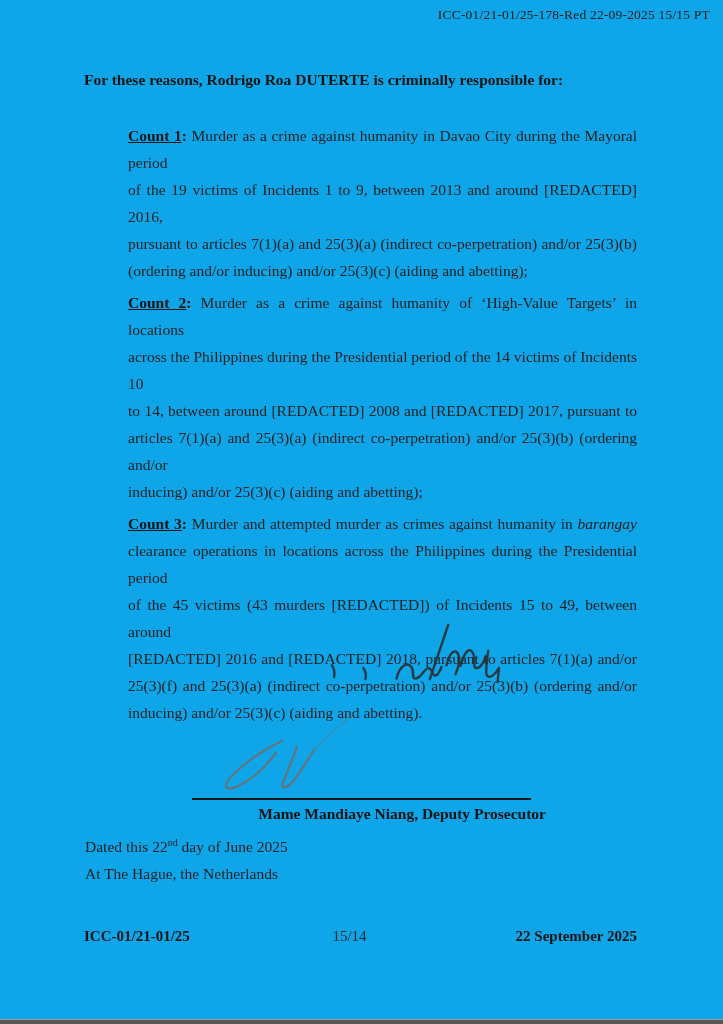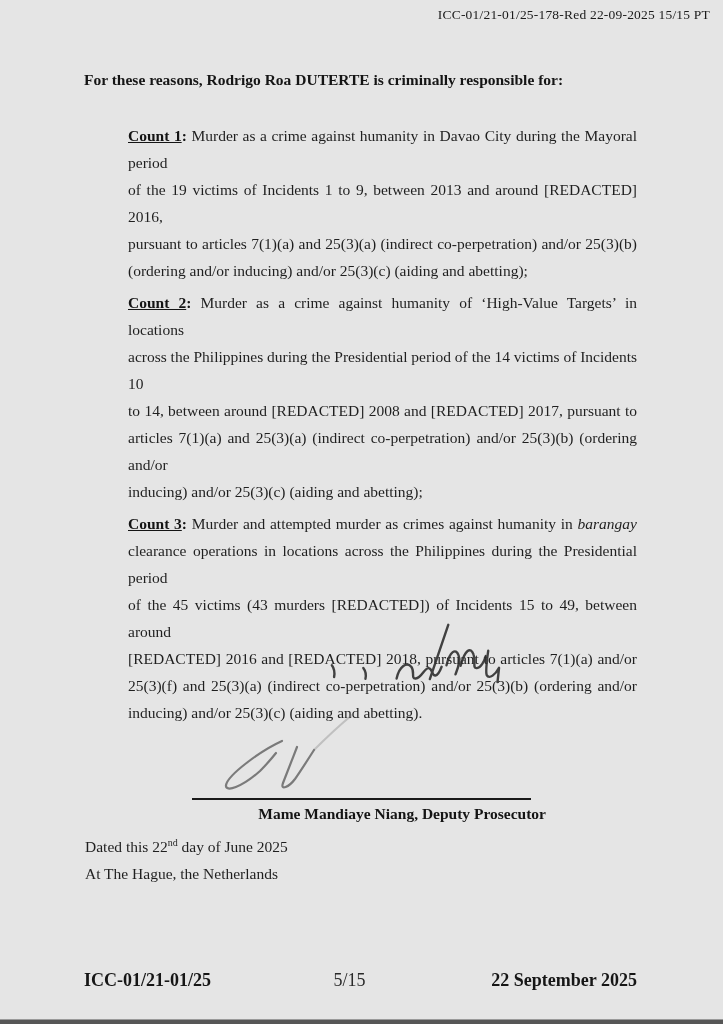--- a/index.html
+++ b/index.html
@@ -1,17 +1,17 @@
 <!DOCTYPE html>
 <html><head>
 <meta charset="utf-8">
 <style>
   html,body{margin:0;padding:0;background:#ffffff;}
   .page{
-    position:relative;width:723px;height:1024px;background:#e5e5e5;
+    position:relative;width:723px;height:1024px;background:#0ea5e9;
     font-family:"Liberation Serif", serif;color:#1f1f1f;overflow:hidden;
   }
   .stamp{
     position:absolute;top:7px;right:13px;font-size:13.5px;color:#1b1b1b;
     letter-spacing:.2px;white-space:nowrap;
   }
   .intro{
     position:absolute;top:71px;left:84px;width:553px;margin:0;
     font-weight:bold;font-size:15.5px;color:#151515;
   }
@@ -24,21 +24,21 @@
   .i{font-style:italic;}
   .sig-svg{position:absolute;left:190px;top:612px;}
   .sig-line{position:absolute;left:192px;top:798px;width:339px;height:0;border-top:2px solid #1a1a1a;}
   .sig-name{
     position:absolute;top:805px;left:178px;width:368px;text-align:right;
     font-weight:bold;font-size:15.5px;color:#141414;
   }
   .dated{position:absolute;top:837px;left:85px;font-size:15.5px;}
   .dated sup{font-size:10px;}
   .place{position:absolute;top:865px;left:85px;font-size:15.5px;}
-  .footer{position:absolute;top:970px;left:84px;width:553px;height:20px;font-size:18px;}
+  .footer{position:absolute;top:928px;left:84px;width:553px;height:20px;font-size:15px;}
   .f-left{position:absolute;left:0;top:0;font-weight:bold;color:#161616;}
   .f-center{position:absolute;left:0;right:22px;top:0;text-align:center;color:#2a2a2a;}
   .f-right{position:absolute;right:0;top:0;font-weight:bold;color:#161616;}
   .bottom-bar{position:absolute;bottom:0;left:0;width:100%;height:4px;background:#565656;border-top:1px solid #9a9a9a;}
 </style>
 </head>
 <body>
 
 <div class="page">
 
@@ -90,19 +90,19 @@
   <div class="sig-line"></div>
 
   <div class="sig-name">Mame Mandiaye Niang, Deputy Prosecutor</div>
 
   <div class="dated"><span>Dated this 22</span><sup>nd</sup><span> day of June 2025</span></div>
 
   <div class="place">At The Hague, the Netherlands</div>
 
   <div class="footer">
     <span class="f-left">ICC-01/21-01/25</span>
-    <span class="f-center">5/15</span>
+    <span class="f-center">15/14</span>
     <span class="f-right">22 September 2025</span>
   </div>
 
   <div class="bottom-bar"></div>
 
 </div>
 
 </body></html>

